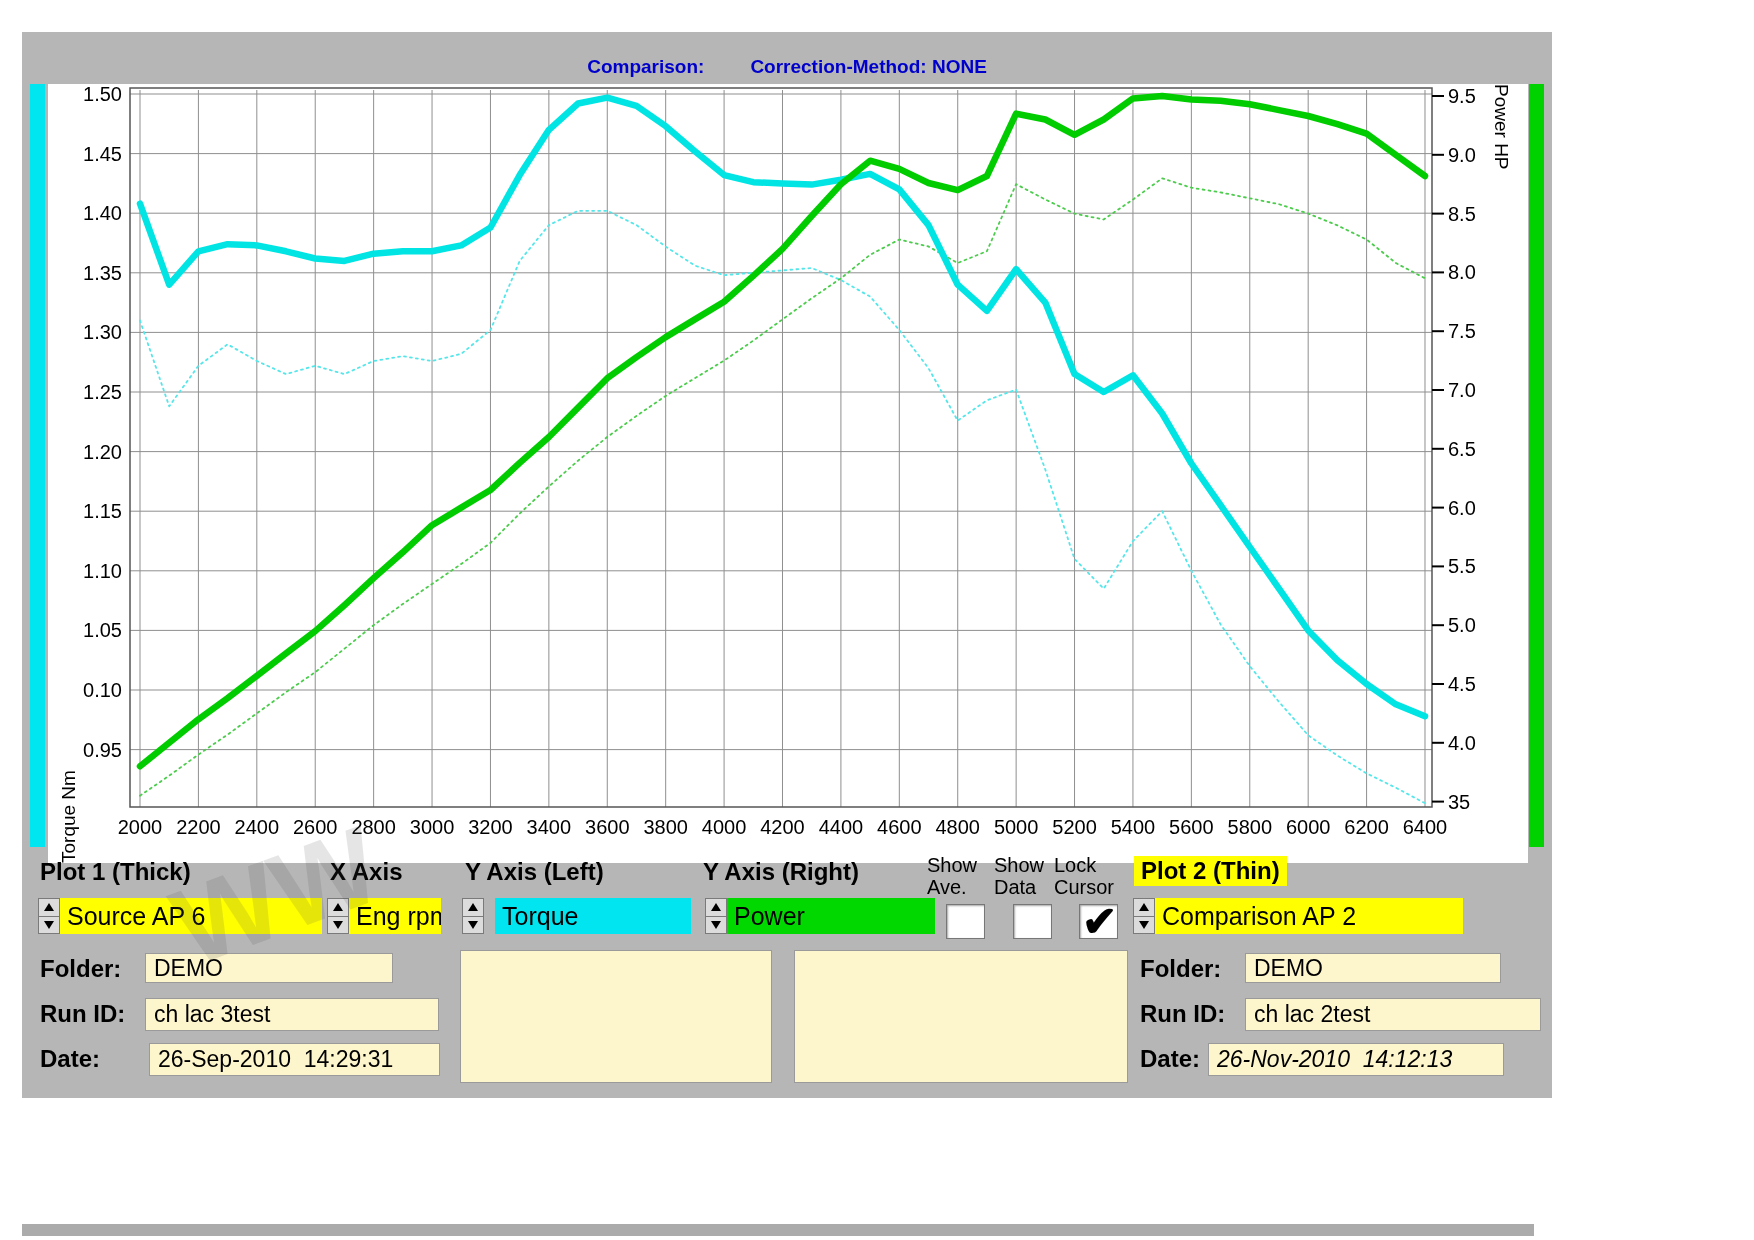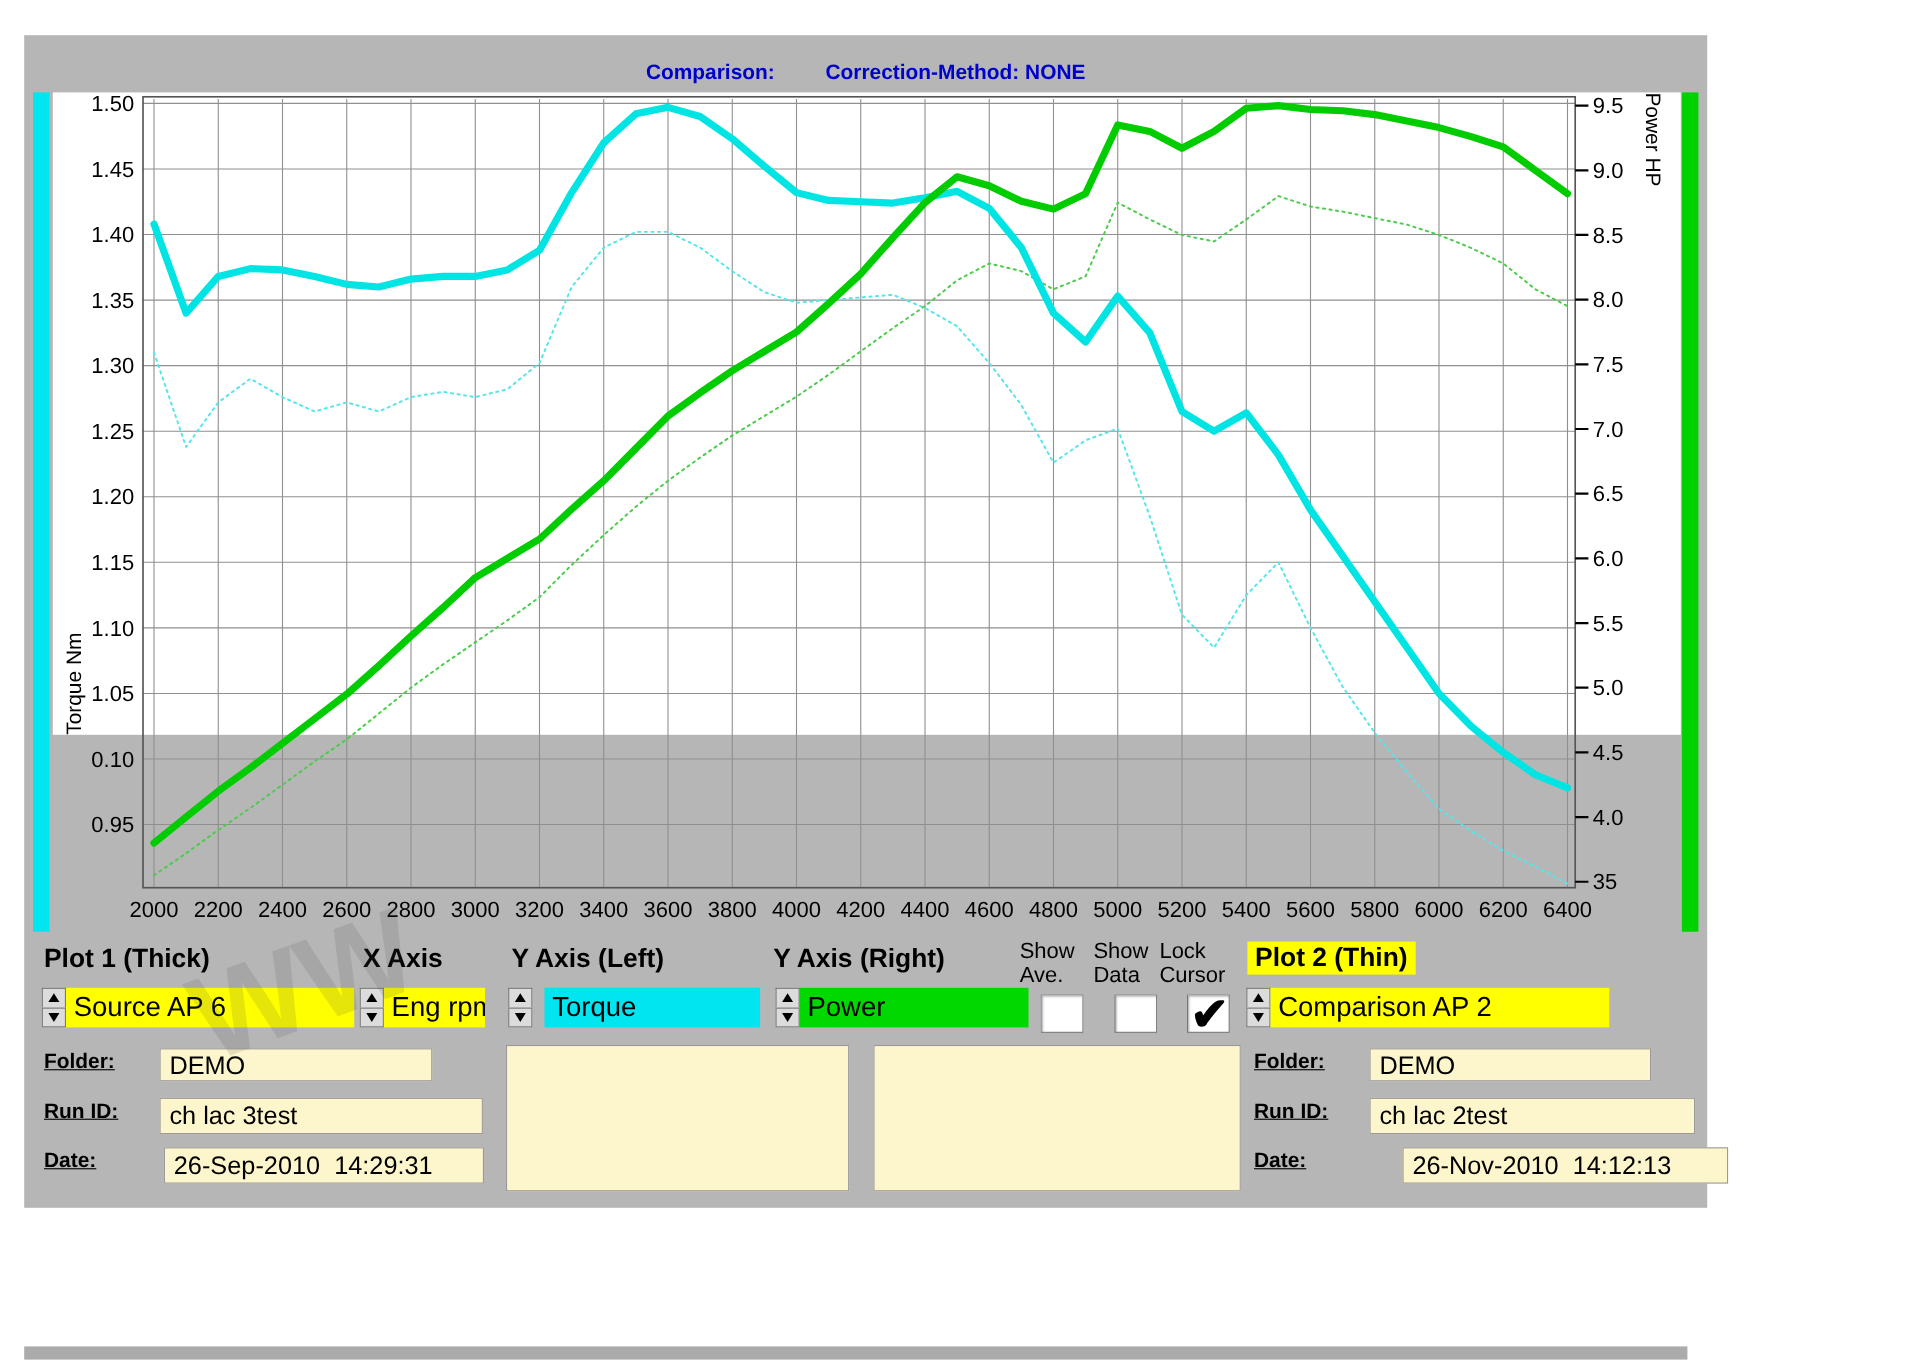--- a/index.html
+++ b/index.html
@@ -1,21 +1,21 @@
 <!DOCTYPE html>
 <html><head>
 <meta charset="utf-8">
 <style>
   html,body{margin:0;padding:0;background:#fff;}
   body{font-family:"Liberation Sans",sans-serif;color:#000;}
   .page{position:relative;width:1754px;height:1240px;background:#ffffff;overflow:hidden;}
   .app{position:absolute;left:22px;top:32px;width:1530px;height:1066px;background:#b6b6b6;}
   .title-bar{position:absolute;left:0;top:24px;width:100%;text-align:center;font-weight:bold;font-size:19px;color:#0000cc;white-space:nowrap;}
   .title-bar .gap{display:inline-block;width:46px;}
-  .chart-box{position:absolute;left:26px;top:52px;width:1480px;height:584px;background:#ffffff;}
+  .chart-box{position:absolute;left:26px;top:52px;width:1480px;height:779px;background:#ffffff;}
   .chart-box svg{position:absolute;left:0;top:0;}
   svg text{font-family:"Liberation Sans",sans-serif;}
   .axis-bar{position:absolute;top:52px;width:15px;height:763px;}
   .axis-bar.leftbar{left:8px;background:#00e6f0;}
   .axis-bar.rightbar{left:1507px;background:#00d200;}
   .axis-title{position:absolute;top:0;height:100%;display:flex;align-items:center;font-size:19px;color:#000;}
   .axis-title.lt{left:10px;writing-mode:vertical-rl;transform:rotate(180deg);}
   .axis-title.rt{right:16px;writing-mode:vertical-rl;}
   .hdr{position:absolute;font-weight:bold;font-size:24px;white-space:nowrap;}
   .mini-hdr{position:absolute;font-weight:normal;font-size:20px;line-height:22px;white-space:nowrap;}
@@ -24,21 +24,21 @@
   .spin-btn{flex:1;background:#dcdcdc;border:1px solid #7a7a7a;display:flex;align-items:center;justify-content:center;cursor:pointer;}
   .spin-btn.up{border-bottom:none;}
   .tri-up{width:0;height:0;border-left:5px solid transparent;border-right:5px solid transparent;border-bottom:8px solid #000;}
   .tri-down{width:0;height:0;border-left:5px solid transparent;border-right:5px solid transparent;border-top:8px solid #000;}
   .field{position:absolute;height:36px;line-height:36px;font-size:25px;padding-left:7px;box-sizing:border-box;white-space:nowrap;overflow:hidden;}
   .f-yellow{background:#ffff00;}
   .f-cyan{background:#00e5ef;}
   .f-green{background:#00d800;}
   .checkbox{position:absolute;width:37px;height:33px;background:#ffffff;border:1px solid #777;box-shadow:inset 1px 1px 2px rgba(0,0,0,.35);}
   .checkbox .glyph{position:absolute;left:2px;bottom:-5px;font-size:42px;line-height:1;font-weight:bold;color:#000;}
-  .info-label{position:absolute;font-weight:bold;font-size:19px;white-space:nowrap;text-decoration:underline;}
+  .info-label{position:absolute;font-weight:bold;font-size:24px;white-space:nowrap;}
   .info-box{position:absolute;background:#fdf5cb;border:1px solid #9a9a9a;font-size:23px;box-sizing:border-box;padding-left:8px;white-space:pre;overflow:hidden;}
   .list-box{position:absolute;background:#fdf5cb;border:1px solid #9a9a9a;}
   .watermark{position:absolute;left:150px;top:800px;font-size:110px;font-weight:bold;color:rgba(70,70,70,.14);transform:rotate(-20deg);pointer-events:none;}
   .bottom-strip{position:absolute;left:22px;top:1224px;width:1512px;height:12px;background:#ababab;}
 </style>
 </head>
 <body>
 
 <div class="page">
   <div class="app">
@@ -244,19 +244,19 @@
     <div class="info-box" style="left:127px;top:1011px;width:291px;height:33px;line-height:31px;">26-Sep-2010  14:29:31</div>
 
     <div class="list-box" style="left:438px;top:918px;width:310px;height:131px;"></div>
     <div class="list-box" style="left:772px;top:918px;width:332px;height:131px;"></div>
 
     <div class="info-label" style="left:1118px;top:923px;">Folder:</div>
     <div class="info-box" style="left:1223px;top:921px;width:256px;height:30px;line-height:28px;">DEMO</div>
     <div class="info-label" style="left:1118px;top:968px;">Run ID:</div>
     <div class="info-box" style="left:1223px;top:966px;width:296px;height:33px;line-height:31px;">ch lac 2test</div>
     <div class="info-label" style="left:1118px;top:1013px;">Date:</div>
-    <div class="info-box" style="left:1253px;top:1011px;width:296px;height:33px;line-height:31px;">26-Nov-2010  14:12:13</div>
+    <div class="info-box" style="left:1186px;top:1011px;width:296px;height:33px;line-height:31px;font-style:italic;">26-Nov-2010  14:12:13</div>
 
     <div class="watermark">WW</div>
   </div>
 
   <div class="bottom-strip"></div>
 </div>
 
 </body></html>

